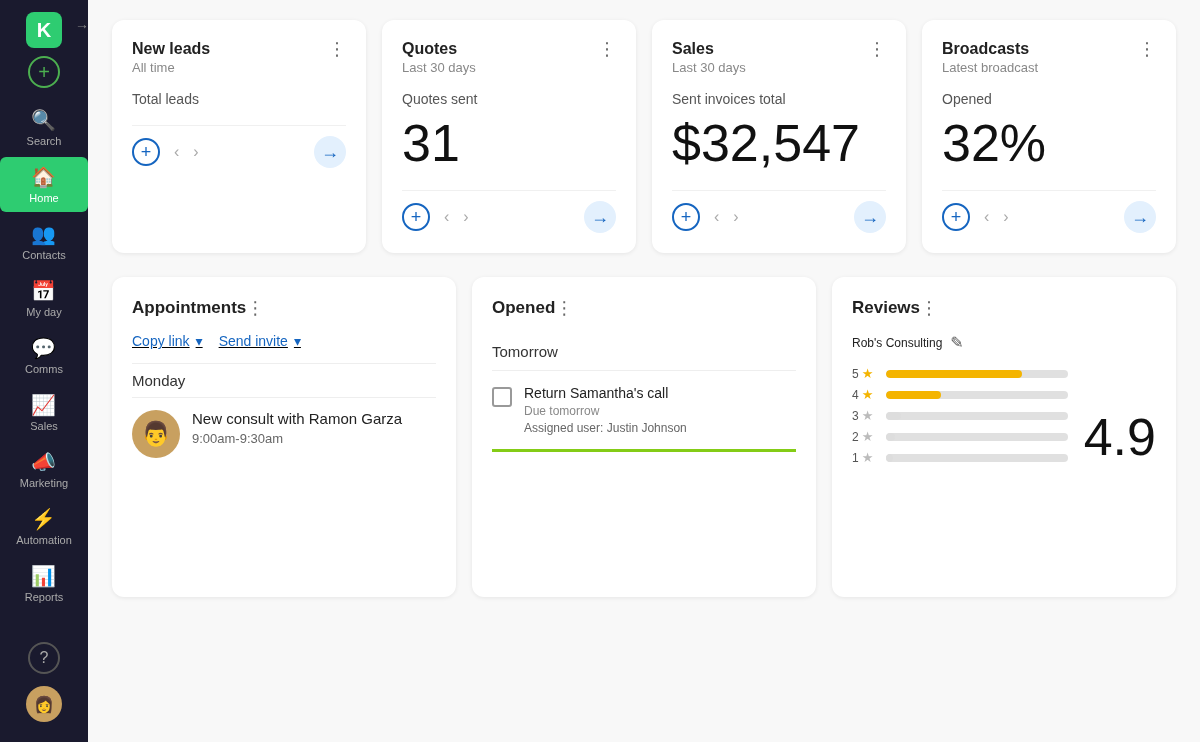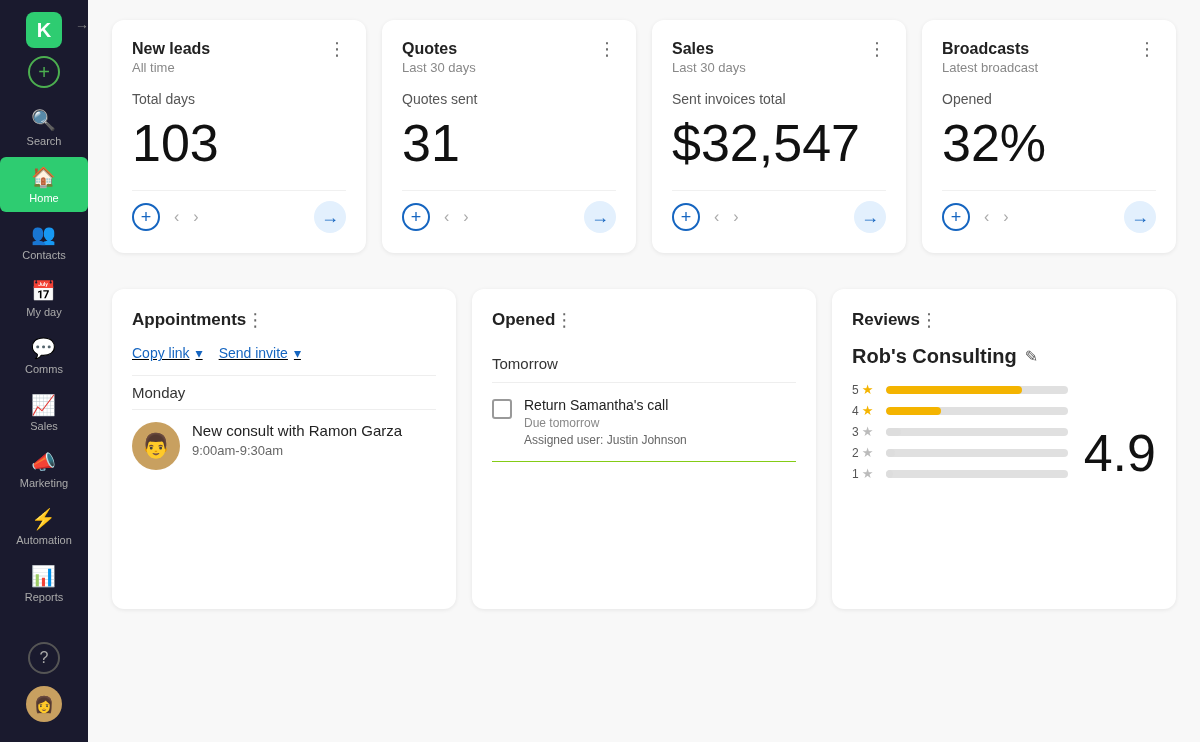--- a/index.html
+++ b/index.html
@@ -62,21 +62,21 @@
     }
 
     
     .main {
       flex: 1;
       background: #f8f8f8;
       padding: 20px 24px;
       overflow-y: auto;
       display: flex;
       flex-direction: column;
-      gap: 36px;
+      gap: 24px;
     }
 
     
     .metrics-row {
       display: grid;
       grid-template-columns: repeat(4, 1fr);
       gap: 16px;
     }
     .metric-card {
       background: white;
@@ -161,38 +161,38 @@
     .appt-time { font-size: 13px; color: #666; }
 
     
     .task-day-label {
       font-size: 15px; font-weight: 500; color: #333;
       padding: 10px 0; border-bottom: 1px solid #eee;
       margin-bottom: 0;
     }
     .task-item {
       display: flex; gap: 12px; align-items: flex-start;
-      padding: 14px 0; border-bottom: 1px solid #84cc16;
+      padding: 14px 0; border-bottom: 3px solid #84cc16;
     }
     .task-checkbox {
       width: 20px; height: 20px; border: 2px solid #999; border-radius: 3px;
       flex-shrink: 0; margin-top: 2px; cursor: pointer;
     }
     .task-info { display: flex; flex-direction: column; gap: 3px; }
     .task-name { font-size: 14px; font-weight: 500; color: #222; }
     .task-due { font-size: 12px; color: #888; }
     .task-assigned { font-size: 12px; color: #666; }
     .task-day-label2 {
       font-size: 15px; font-weight: 500; color: #333;
       padding: 12px 0 0 0;
     }
 
     
     .reviews-business { display: flex; align-items: center; gap: 8px; margin-bottom: 14px; }
-    .reviews-biz-name { font-size: 20px; font-weight: 700; color: #222; }
+    .reviews-biz-name { font-size: 12px; font-weight: 400; color: #222; }
     .reviews-edit-icon { color: #555; font-size: 16px; cursor: pointer; }
     .reviews-content { display: flex; gap: 16px; align-items: flex-start; }
     .reviews-bars { display: flex; flex-direction: column; gap: 6px; flex: 1; }
     .review-bar-row { display: flex; align-items: center; gap: 6px; }
     .review-star-label { font-size: 12px; color: #555; display: flex; align-items: center; gap: 3px; min-width: 28px; }
     .review-bar-bg { flex: 1; height: 8px; background: #e0e0e0; border-radius: 4px; overflow: hidden; }
     .review-bar-fill { height: 100%; border-radius: 4px; }
     .review-score { font-size: 52px; font-weight: 300; color: #111; line-height: 1; margin-top: 45px; }
 
     
@@ -256,22 +256,21 @@
   <div class="metrics-row">
 
   <div class="metric-card">
     <div class="metric-card-header">
       <div>
         <div class="metric-card-title">New leads</div>
         <div class="metric-card-subtitle">All time</div>
       </div>
       <div class="metric-card-dots">⋮</div>
     </div>
-    <div class="metric-card-label">Total days</div>
-    <div class="metric-card-value">103</div>
+    <div class="metric-card-label">Total leads</div>
     <div class="metric-card-footer">
       <div class="metric-btn-add">+</div>
       <div class="metric-nav-btns">
         <span class="metric-nav-btn">‹</span>
         <span class="metric-nav-btn">›</span>
       </div>
       <div class="metric-arrow-btn">→</div>
     </div>
   </div>
       <div class="metric-card">

